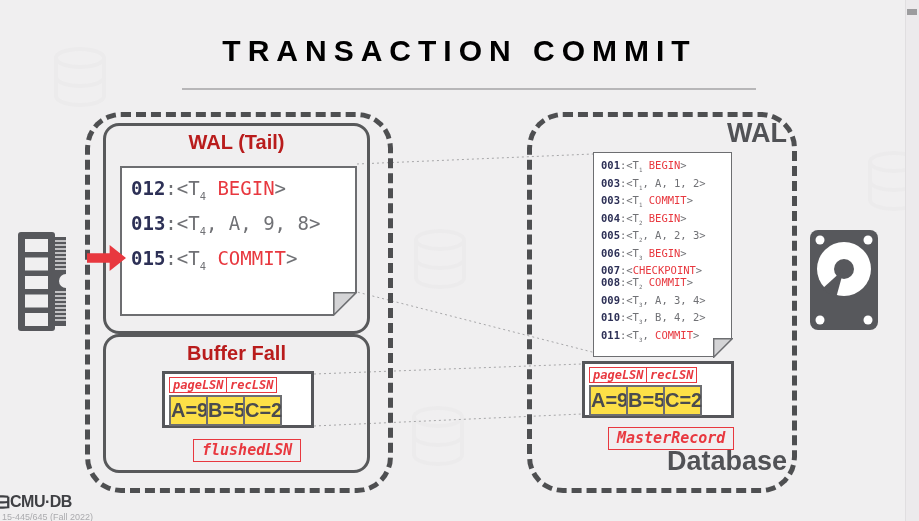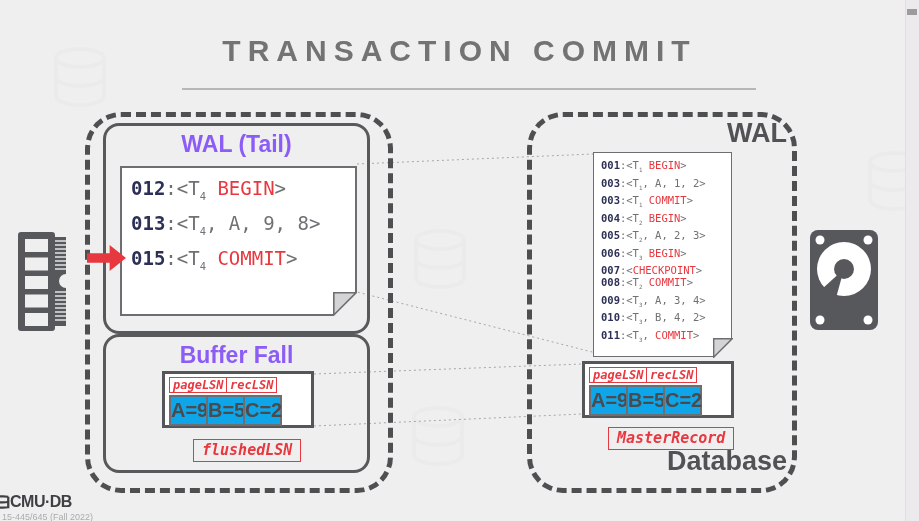--- a/index.html
+++ b/index.html
@@ -8,32 +8,32 @@
     background:#f0eff0;
     font-family:"Liberation Sans",sans-serif;
   }
   .canvas{position:absolute;inset:0;width:919px;height:521px;overflow:hidden;}
   
   .watermark{position:absolute;inset:0;opacity:.55;pointer-events:none;}
   .watermark svg{position:absolute;}
   
   .slide-title{
     position:absolute;top:34px;left:0;width:919px;text-align:center;
-    font-size:30px;font-weight:bold;letter-spacing:7px;color:#737373;
+    font-size:30px;font-weight:bold;letter-spacing:7px;color:#000000;
   }
   .title-rule{position:absolute;left:182px;top:88px;width:574px;height:2px;background:#b7b6b8;}
   
   .dashed-box{position:absolute;border:5px dashed #4e4f51;border-radius:36px;background:transparent;}
   #mem-box{left:85px;top:112px;width:298px;height:371px;}
   #disk-box{left:527px;top:112px;width:260px;height:371px;}
   
   .solid-box{position:absolute;border:3px solid #58595b;border-radius:16px;}
   #wal-tail-box{left:103px;top:123px;width:261px;height:205px;}
   #buffer-pool-box{left:103px;top:334px;width:261px;height:133px;}
-  .box-heading{font-size:23px;font-weight:bold;color:#8b5cf6;text-align:center;margin-top:5px;}
+  .box-heading{font-size:20px;font-weight:bold;color:#b91c1c;text-align:center;margin-top:5px;}
   .big-heading{position:absolute;font-size:27px;font-weight:bold;color:#515256;text-align:right;}
   #wal-heading{left:527px;top:118px;width:260px;}
   #db-heading{left:527px;top:446px;width:260px;}
   
   .note{position:absolute;background:#ffffff;border:2px solid #6d6e71;}
   #wal-tail-note{left:120px;top:166px;width:237px;height:150px;padding:7px 0 0 9px;box-sizing:border-box;}
   #wal-disk-note{left:593px;top:152px;width:139px;height:205px;border-width:1.5px;padding:6px 0 0 7px;box-sizing:border-box;}
   .fold{position:absolute;right:-2px;bottom:-2px;}
   
   .log-line{white-space:pre;font-family:"DejaVu Sans Mono",monospace;}
@@ -53,21 +53,21 @@
   #bp-page{left:162px;top:371px;width:152px;height:57px;}
   #db-page{left:582px;top:361px;width:152px;height:57px;}
   .label-row{position:absolute;left:4px;top:3px;display:flex;}
   .lsn-label{
     display:inline-block;border:1.5px solid #e8383f;color:#e8383f;background:#fff;
     font-family:"DejaVu Sans Mono",monospace;font-style:italic;font-weight:bold;
     font-size:12px;line-height:14px;padding:0 3px;
   }
   .cell-row{position:absolute;left:4px;top:21px;display:flex;}
   .cell{
-    width:35px;height:27px;line-height:27px;text-align:left;background:#0ea5e9;
+    width:35px;height:27px;line-height:27px;text-align:left;background:#fde047;
     border:2px solid #6d6e71;margin-right:-2px;
     font-size:20px;font-weight:bold;color:#4a4b4f;
   }
   .free-label{
     position:absolute;border:1.5px solid #e8383f;color:#e8383f;
     font-family:"DejaVu Sans Mono",monospace;font-style:italic;font-weight:bold;
     font-size:15px;line-height:19px;padding:1px 8px;
   }
   #flushed-label{left:193px;top:439px;}
   #master-label{left:608px;top:427px;}

